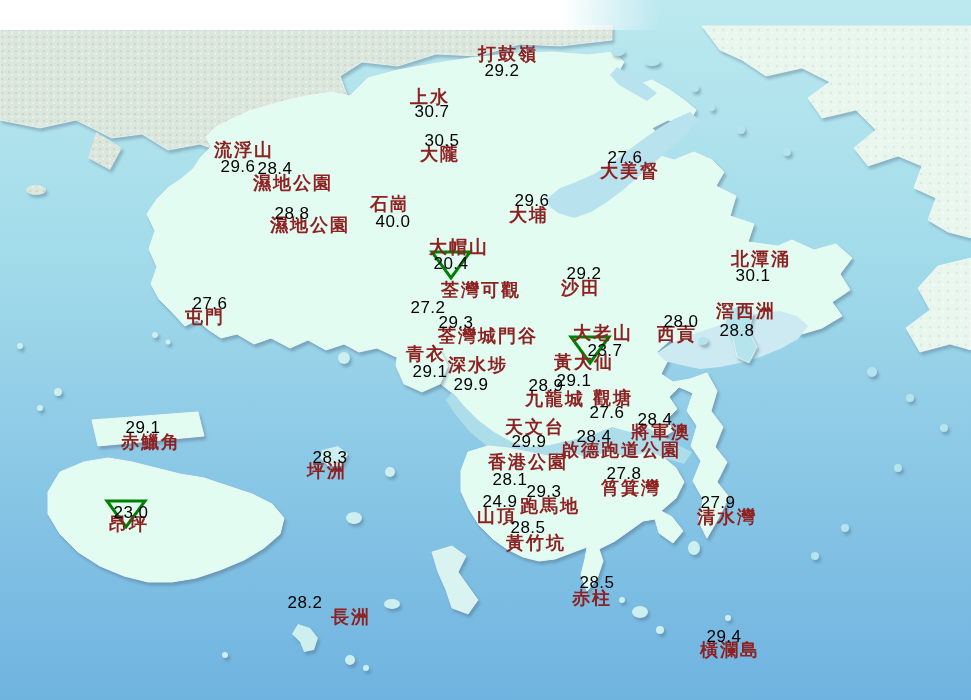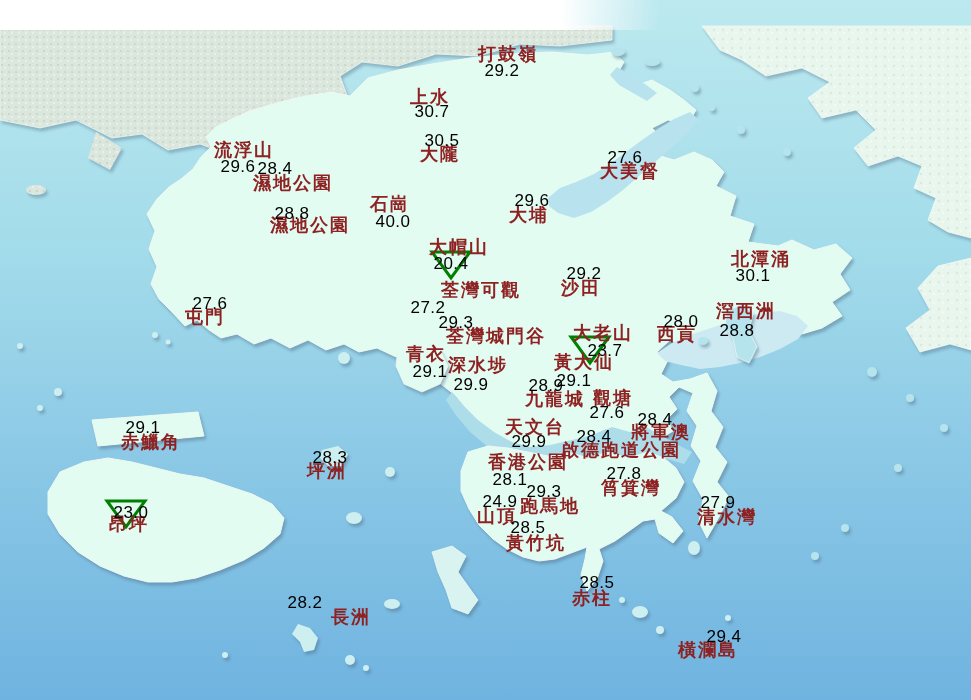--- a/index.html
+++ b/index.html
@@ -199,21 +199,21 @@
       <div class="st-name" style="left: 630px; top: 171px;">大美督</div>
       <div class="st-val" style="left: 625px; top: 157px;">27.6</div>
       <div class="st-name" style="left: 529px; top: 215px;">大埔</div>
       <div class="st-val" style="left: 532px; top: 200px;">29.6</div>
       <div class="st-name" style="left: 459px; top: 247px;">大帽山</div>
       <div class="st-val" style="left: 451px; top: 263px;">20.4</div>
       <div class="st-name" style="left: 581px; top: 288px;">沙田</div>
       <div class="st-val" style="left: 584px; top: 273px;">29.2</div>
       <div class="st-name" style="left: 446px; top: 290px; margin-left: 35px;">荃灣可觀</div>
       <div class="st-val" style="left: 428px; top: 307px;">27.2</div>
-      <div class="st-name" style="left: 488px; top: 336px; margin-left: 8px;">荃灣城門谷</div>
+      <div class="st-name" style="left: 488px; top: 336px;">荃灣城門谷</div>
       <div class="st-val" style="left: 456px; top: 322px;">29.3</div>
       <div class="st-name" style="left: 205px; top: 317px;">屯門</div>
       <div class="st-val" style="left: 210px; top: 303px;">27.6</div>
       <div class="st-name" style="left: 603px; top: 333px;">大老山</div>
       <div class="st-val" style="left: 605px; top: 350px;">23.7</div>
       <div class="st-name" style="left: 677px; top: 334px;">西貢</div>
       <div class="st-val" style="left: 681px; top: 321px;">28.0</div>
       <div class="st-name" style="left: 746px; top: 311px;">滘西洲</div>
       <div class="st-val" style="left: 737px; top: 330px;">28.8</div>
       <div class="st-name" style="left: 761px; top: 259px;">北潭涌</div>
@@ -247,21 +247,21 @@
       <div class="st-name" style="left: 151px; top: 442px;">赤鱲角</div>
       <div class="st-val" style="left: 143px; top: 427px;">29.1</div>
       <div class="st-name" style="left: 327px; top: 471px;">坪洲</div>
       <div class="st-val" style="left: 330px; top: 457px;">28.3</div>
       <div class="st-name" style="left: 129px; top: 524px;">昂坪</div>
       <div class="st-val" style="left: 131px; top: 512px;">23.0</div>
       <div class="st-name" style="left: 303px; top: 617px; margin-left: 48px;">長洲</div>
       <div class="st-val" style="left: 305px; top: 602px;">28.2</div>
       <div class="st-name" style="left: 592px; top: 598px;">赤柱</div>
       <div class="st-val" style="left: 597px; top: 582px;">28.5</div>
-      <div class="st-name" style="left: 708px; top: 650px;">橫瀾島</div>
+      <div class="st-name" style="left: 730px; top: 650px;">橫瀾島</div>
       <div class="st-val" style="left: 724px; top: 636px;">29.4</div>
       <div class="st-name" style="left: 727px; top: 517px;">清水灣</div>
       <div class="st-val" style="left: 718px; top: 502px;">27.9</div>
     </div>
 
   <div class="title-band"></div>
 
 
 </div>
 

